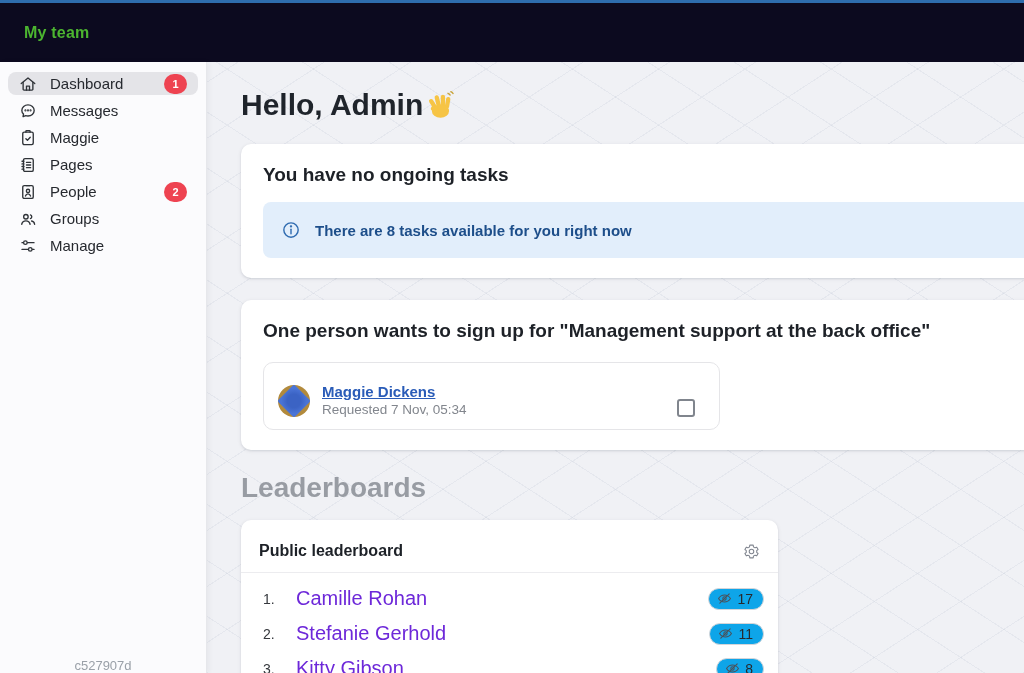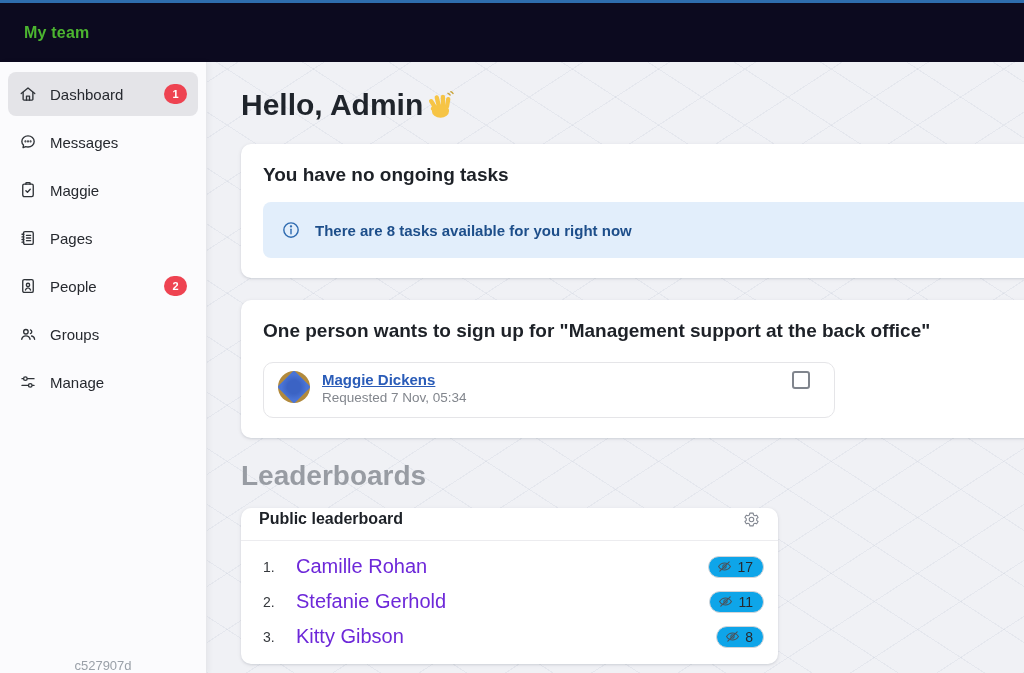--- a/index.html
+++ b/index.html
@@ -15,21 +15,21 @@
   }
   .brand{ color:#4cb530; font-weight:bold; font-size:16px; letter-spacing:.2px; }
   
   .app{ display:flex; height:611px; }
   .sidebar{
     width:207px; flex:0 0 207px; background:#fbfbfd; position:relative;
     border-right:1px solid #e6e7eb; box-shadow:2px 0 5px rgba(30,35,50,.05);
     padding-top:10px; z-index:2;
   }
   .nav-item{
-    height:44px; margin:0 8px 4px 8px; border-radius:8px;
+    height:23px; margin:0 8px 4px 8px; border-radius:8px;
     display:flex; align-items:center; gap:13px; padding:0 11px;
     font-size:15px; font-weight:500; color:#26292f; cursor:pointer;
   }
   .nav-item.active{ background:#e4e4e8; }
   .nav-item svg{ flex:0 0 18px; }
   .badge{
     margin-left:auto; min-width:23px; height:20px; border-radius:10px;
     background:#ee4351; color:#fff; font-size:11px; font-weight:bold;
     display:flex; align-items:center; justify-content:center; padding:0 7px;
   }
@@ -54,22 +54,22 @@
     box-shadow:0 1px 2px rgba(16,24,40,.07), 0 1px 4px rgba(16,24,40,.09);
   }
   .card h2{ font-size:19px; font-weight:700; color:#1d2127; }
   .card-wide{ width:900px; padding:20px 22px; margin-bottom:22px; }
   .infobox{
     margin-top:16px; background:#e2eefb; border-radius:8px;
     padding:18px 18px; display:flex; align-items:center; gap:14px;
     color:#1d4e8a; font-size:15px; font-weight:600;
   }
   .request-card{
-    margin-top:20px; width:572px; border:1px solid #e5e5e8; border-radius:10px;
-    padding:8px 24px 12px 14px; display:flex; align-items:flex-start; gap:12px;
+    margin-top:20px; width:457px; border:1px solid #e5e5e8; border-radius:10px;
+    padding:20px 24px 12px 14px; display:flex; align-items:flex-end; gap:12px;
     background:#fff;
   }
   .avatar{
     width:32px; height:32px; border-radius:50%; background:#b28a3c;
     position:relative; overflow:hidden; flex:0 0 32px;
   }
   .avatar-core{
     position:absolute; inset:5px;
     background:radial-gradient(circle at 50% 50%, #3b63c4 0 40%, #4a74d6 75%);
     transform:rotate(45deg) scale(1.08); border-radius:2px;
@@ -83,21 +83,21 @@
   .checkbox{
     margin-left:auto; width:18px; height:18px; border:2px solid #80858d;
     border-radius:3px; background:#fff; cursor:pointer;
   }
   .section-title{
     font-size:28px; font-weight:700; color:#989ca3; margin:2px 0 16px 0;
   }
   .leaderboard{ width:537px; }
   .lb-header{
     display:flex; align-items:center; justify-content:space-between;
-    padding:2px 18px 12px 18px;
+    padding:22px 18px 12px 18px;
   }
   .lb-header h3{ font-size:16px; font-weight:700; color:#1d2127; }
   .gear{ color:#80858f; cursor:pointer; display:flex; }
   .lb-divider{ border-top:1px solid #ececef; }
   .lb-rows{ padding:8px 0 10px 0; }
   .lb-row{ display:flex; align-items:center; height:35px; padding:0 14px 0 22px; }
   .lb-rank{ width:33px; font-size:14px; color:#35383d; }
   .lb-name{ font-size:20px; color:#6d28d9; }
   .score-pill{
     margin-left:auto; display:inline-flex; align-items:center; gap:5px;

